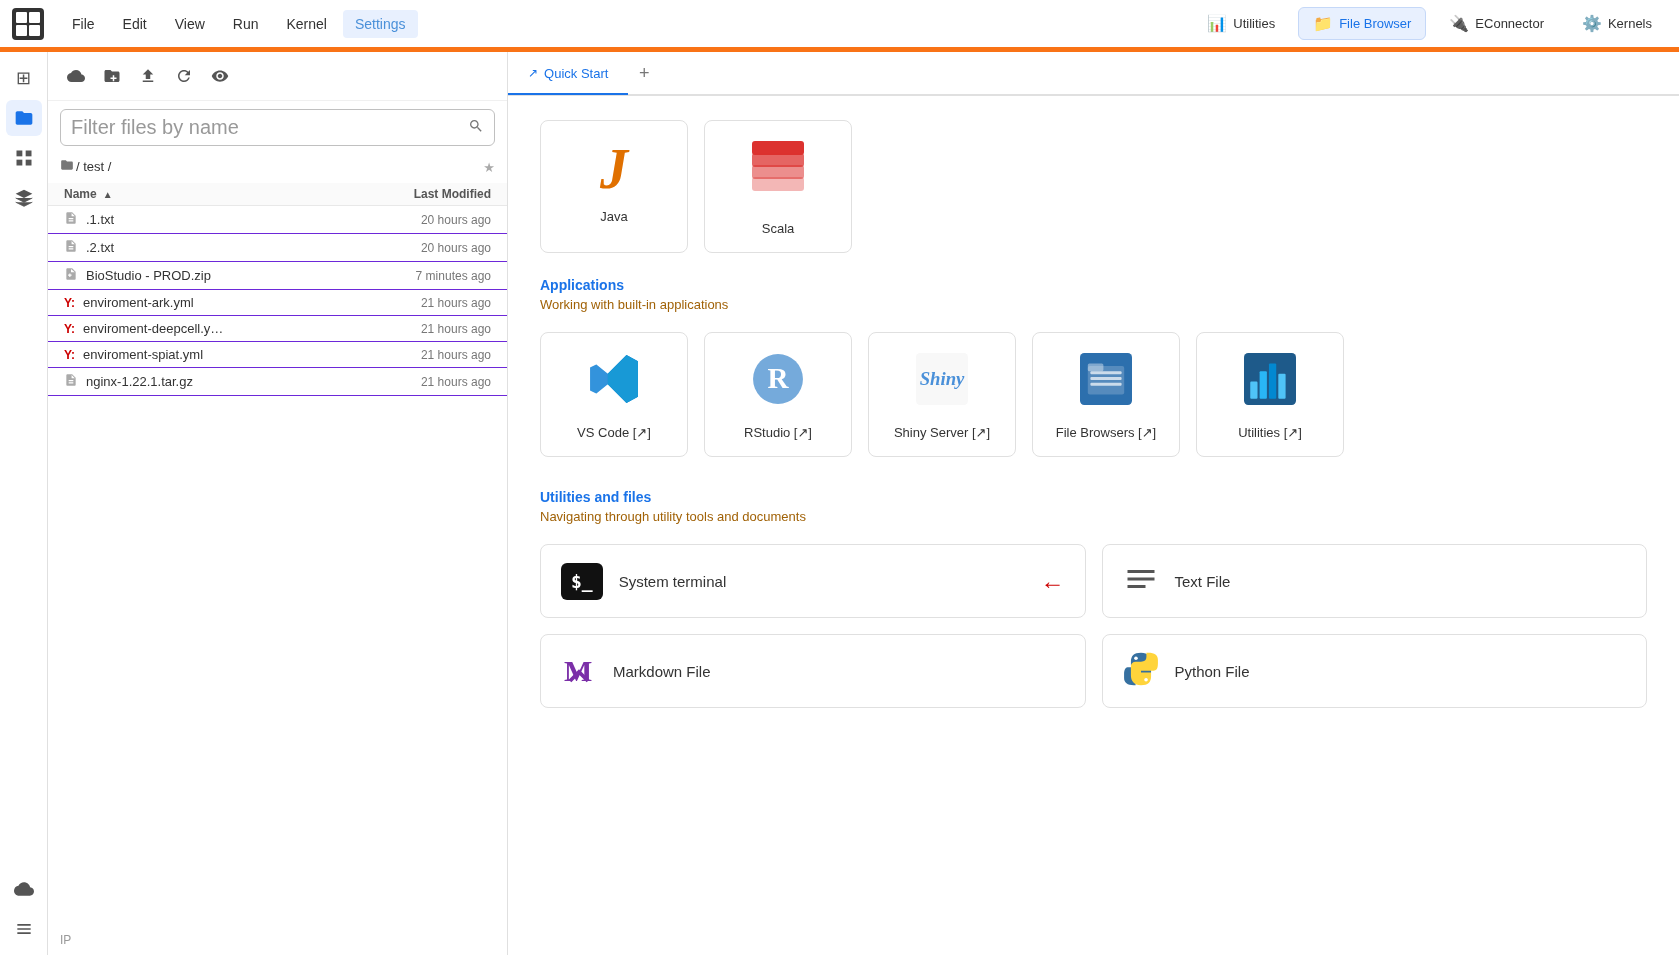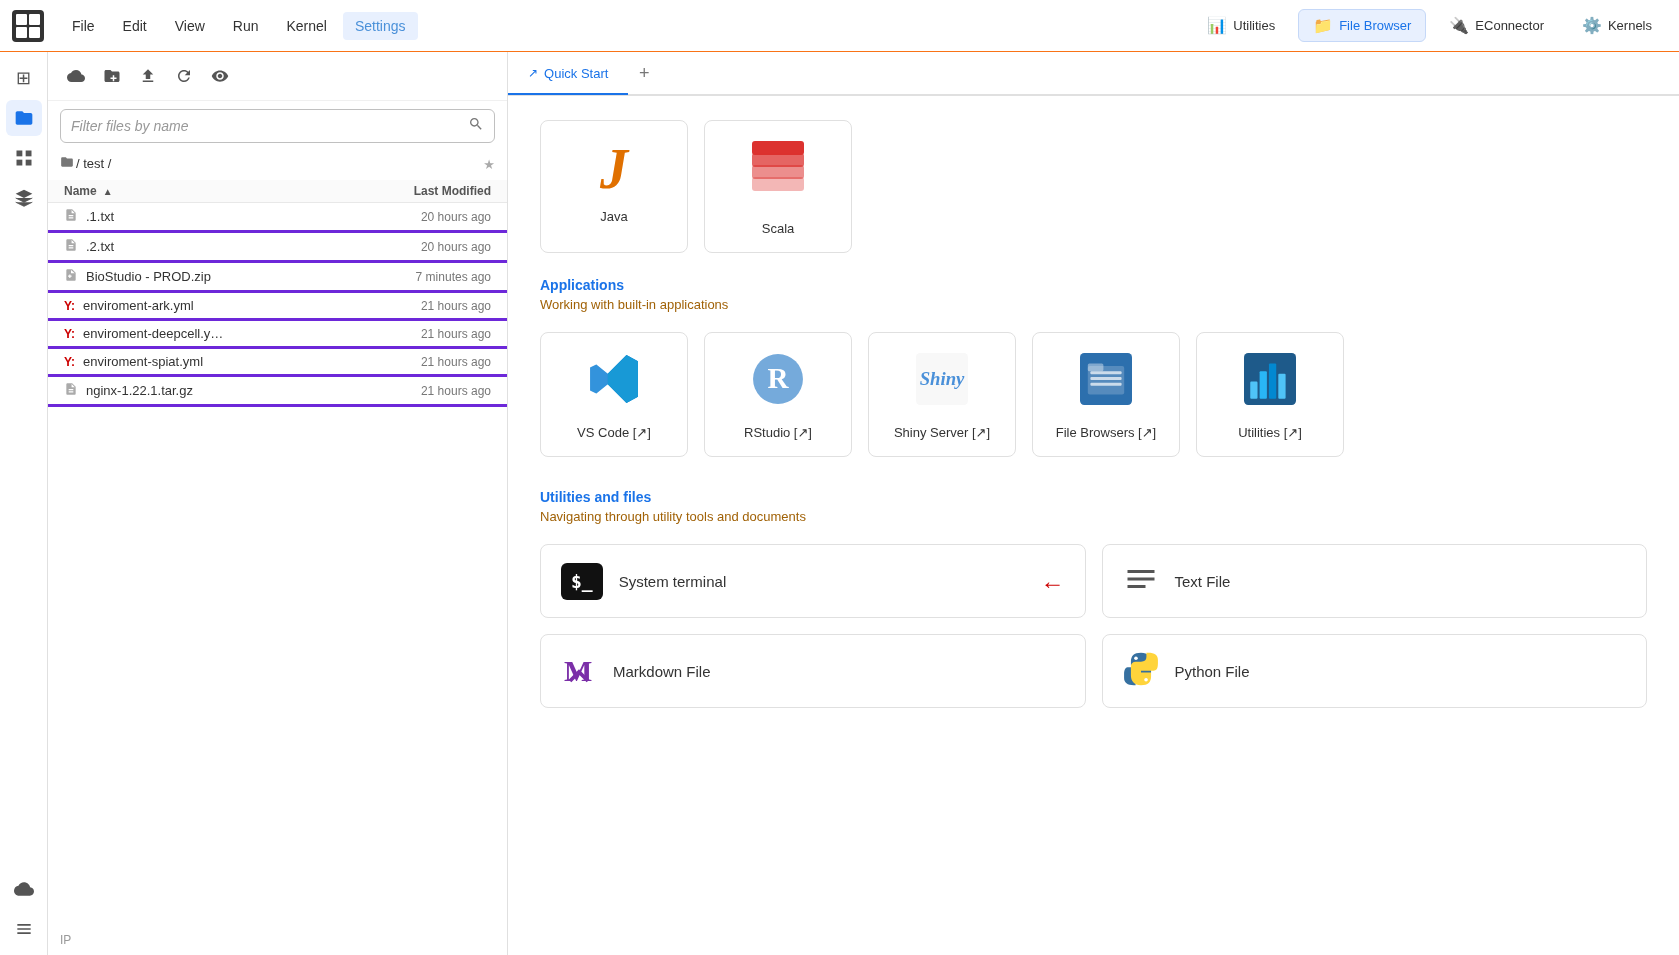--- a/index.html
+++ b/index.html
@@ -1,20 +1,20 @@
 <!DOCTYPE html>
 <html><head>
   <meta charset="utf-8">
   <style>
     * { box-sizing: border-box; margin: 0; padding: 0; }
     body { font-family: -apple-system, BlinkMacSystemFont, 'Segoe UI', sans-serif; background: #f5f5f5; display: flex; flex-direction: column; height: 955px; width: 1679px; overflow: hidden; }
 
     
     .menu-bar {
-      display: flex; align-items: center; background: #fff; border-bottom: 1px solid #f97316;
+      display: flex; align-items: center; background: #fff; border-bottom: 5px solid #f97316;
       padding: 0 12px; height: 52px; flex-shrink: 0;
     }
     .menu-logo { width: 32px; height: 32px; margin-right: 16px; }
     .menu-logo svg { width: 32px; height: 32px; }
     .menu-items { display: flex; gap: 4px; flex: 1; }
     .menu-item {
       padding: 6px 12px; cursor: pointer; font-size: 14px; color: #333; border-radius: 4px;
     }
     .menu-item.active { color: #4a90d9; background: #e8f0fe; }
     .menu-right { display: flex; align-items: center; gap: 8px; }
@@ -51,40 +51,39 @@
     }
     .toolbar-btn {
       width: 32px; height: 32px; display: flex; align-items: center; justify-content: center;
       border-radius: 4px; cursor: pointer; color: #555; font-size: 16px;
     }
     .search-box {
       display: flex; align-items: center; border: 1px solid #c0c0c0; border-radius: 6px;
       margin: 8px 12px; padding: 6px 10px; gap: 8px;
     }
     .search-input {
-      flex: 1; border: none; outline: none; font-size: 14px; color: #333;
+      flex: 1; border: none; outline: none; font-size: 20px; color: #333;
       background: transparent;
-      font-style: italic;
     }
     .search-input::placeholder { color: #999; }
     .breadcrumb {
       display: flex; align-items: flex-end; padding: 4px 12px 8px; font-size: 13px; color: #555;
       justify-content: space-between;
     }
     .breadcrumb-path { display: flex; align-items: center; gap: 2px; }
     .file-list { flex: 1; overflow-y: auto; }
     .file-list-header {
       display: flex; padding: 4px 16px; border-bottom: 1px solid #e8e8e8;
       font-size: 12px; color: #555; font-weight: 600; background: #fafafa;
     }
     .col-name { flex: 1; display: flex; align-items: center; gap: 6px; cursor: pointer; }
     .col-modified { width: 140px; text-align: right; }
     .file-item {
       display: flex; align-items: center; padding: 5px 16px; font-size: 13px;
-      cursor: pointer; border-bottom: 3px solid #6d28d9;
+      cursor: pointer; border-bottom: 1px solid #6d28d9;
     }
     .file-icon { margin-right: 8px; font-size: 14px; }
     .file-icon.yaml { color: #c00; font-size: 12px; font-weight: bold; }
     .file-name { flex: 1; color: #333; }
     .file-time { width: 140px; text-align: right; color: #777; font-size: 12px; }
 
     
     .content-area { flex: 1; display: flex; flex-direction: column; overflow: hidden; }
     .tab-bar {
       display: flex; align-items: center; background: #fff; border-bottom: 2px solid #e0e0e0;

